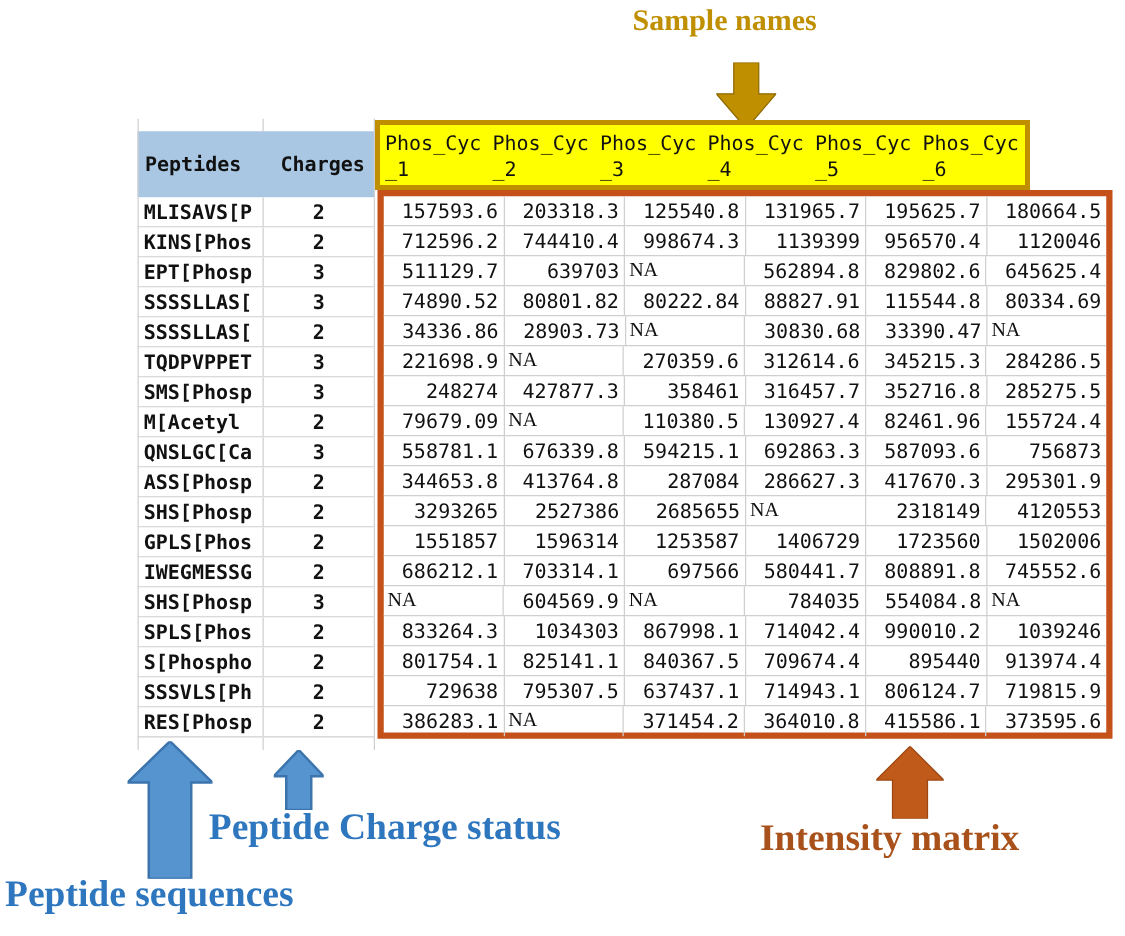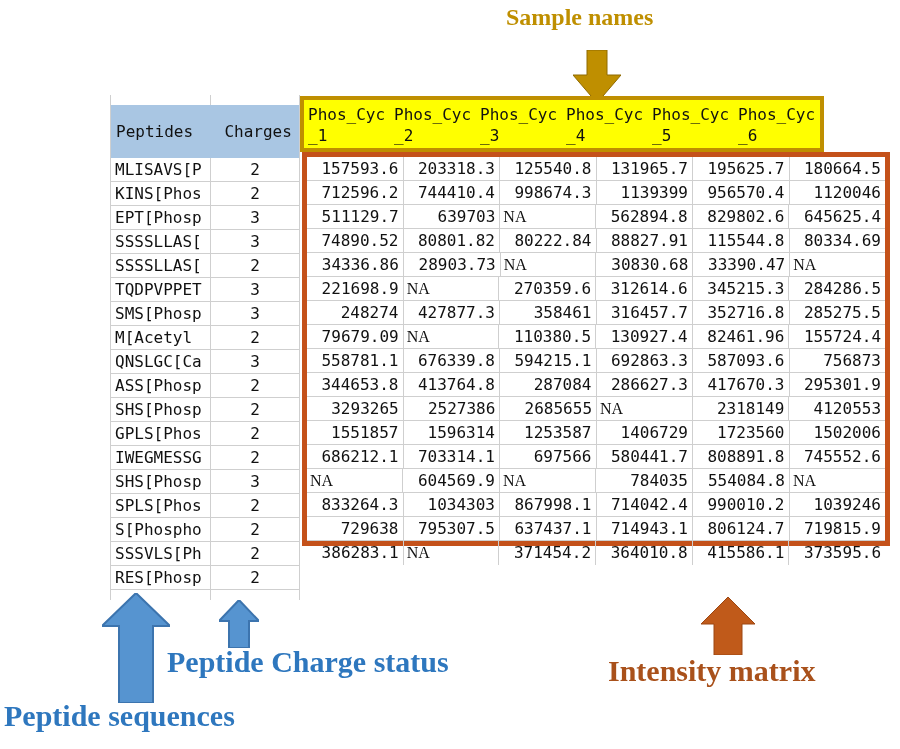--- a/index.html
+++ b/index.html
@@ -24,40 +24,40 @@
     position:absolute;font-family:"Liberation Serif","DejaVu Serif",serif;
     font-weight:bold;white-space:nowrap;line-height:1.1;
   }
   #sample-names-label{left:506px;top:4px;font-size:24px;color:var(--gold);}
   #charge-status-label{left:167px;top:645px;font-size:30px;color:var(--blue-text);}
   #peptide-seq-label{left:4px;top:699px;font-size:30px;color:var(--blue-text);}
   #intensity-label{left:608px;top:654px;font-size:30px;color:var(--orange-text);}
   svg.arrow{position:absolute;display:block;}
 
   
-  #left-table{position:absolute;left:110px;top:95px;width:190px;font-size:16px;}
+  #left-table{position:absolute;left:110px;top:95px;width:190px;font-size:16px;font-weight:bold;}
   .sliver{height:10px;border-left:1px solid var(--grid);border-right:1px solid var(--grid);position:relative;}
   .sliver::after{content:"";position:absolute;left:99px;top:0;bottom:0;border-left:1px solid var(--grid);}
   #left-header{display:flex;height:53px;background:var(--hdr-blue);align-items:center;
     border-left:1px solid var(--grid);border-right:1px solid var(--grid);box-sizing:border-box;}
   .ph{width:100px;padding-left:5px;box-sizing:border-box;}
   .chh{width:88px;padding-left:2px;box-sizing:border-box;margin-left:24px;}
   .lrow{display:flex;height:24px;line-height:23px;border-bottom:1px solid var(--grid);
     border-left:1px solid var(--grid);border-right:1px solid var(--grid);box-sizing:border-box;background:#fff;}
   .pcell{width:100px;padding-left:4px;border-right:1px solid var(--grid);
     overflow:hidden;white-space:nowrap;box-sizing:border-box;}
   .ccell{width:88px;text-align:center;box-sizing:border-box;}
 
   
   #sample-header-box{position:absolute;left:300px;top:96px;width:524px;height:56px;
     background:var(--yellow);border:4px solid var(--gold);box-sizing:border-box;display:flex;}
   .scell{flex:1;font-size:16px;line-height:21px;padding:4px 0 0 4px;overflow:hidden;white-space:nowrap;}
 
   
-  #matrix-box{position:absolute;left:302px;top:152px;width:588px;height:394px;
+  #matrix-box{position:absolute;left:302px;top:152px;width:588px;height:439px;
     border:5px solid var(--matrix-border);box-sizing:border-box;background:#fff;}
   .mrow{display:flex;height:24px;border-bottom:1px solid var(--grid);box-sizing:border-box;}
   .mrow:last-child{border-bottom:none;}
   .mcell{flex:1;font-size:16px;line-height:23px;text-align:right;padding-right:4px;
     border-right:1px solid var(--grid);box-sizing:border-box;overflow:hidden;white-space:nowrap;}
   .mcell:last-child{border-right:none;}
   .mcell.na{text-align:left;padding-right:0;padding-left:3px;font-family:Liberation Serif, serif;}
 </style>
 </head>
 <body>
@@ -295,20 +295,28 @@
       </div>
       <div class="mrow">
         <div class="mcell">833264.3</div>
         <div class="mcell">1034303</div>
         <div class="mcell">867998.1</div>
         <div class="mcell">714042.4</div>
         <div class="mcell">990010.2</div>
         <div class="mcell">1039246</div>
       </div>
       <div class="mrow">
+        <div class="mcell">801754.1</div>
+        <div class="mcell">825141.1</div>
+        <div class="mcell">840367.5</div>
+        <div class="mcell">709674.4</div>
+        <div class="mcell">895440</div>
+        <div class="mcell">913974.4</div>
+      </div>
+      <div class="mrow">
         <div class="mcell">729638</div>
         <div class="mcell">795307.5</div>
         <div class="mcell">637437.1</div>
         <div class="mcell">714943.1</div>
         <div class="mcell">806124.7</div>
         <div class="mcell">719815.9</div>
       </div>
       <div class="mrow">
         <div class="mcell">386283.1</div>
         <div class="mcell na">NA</div>

